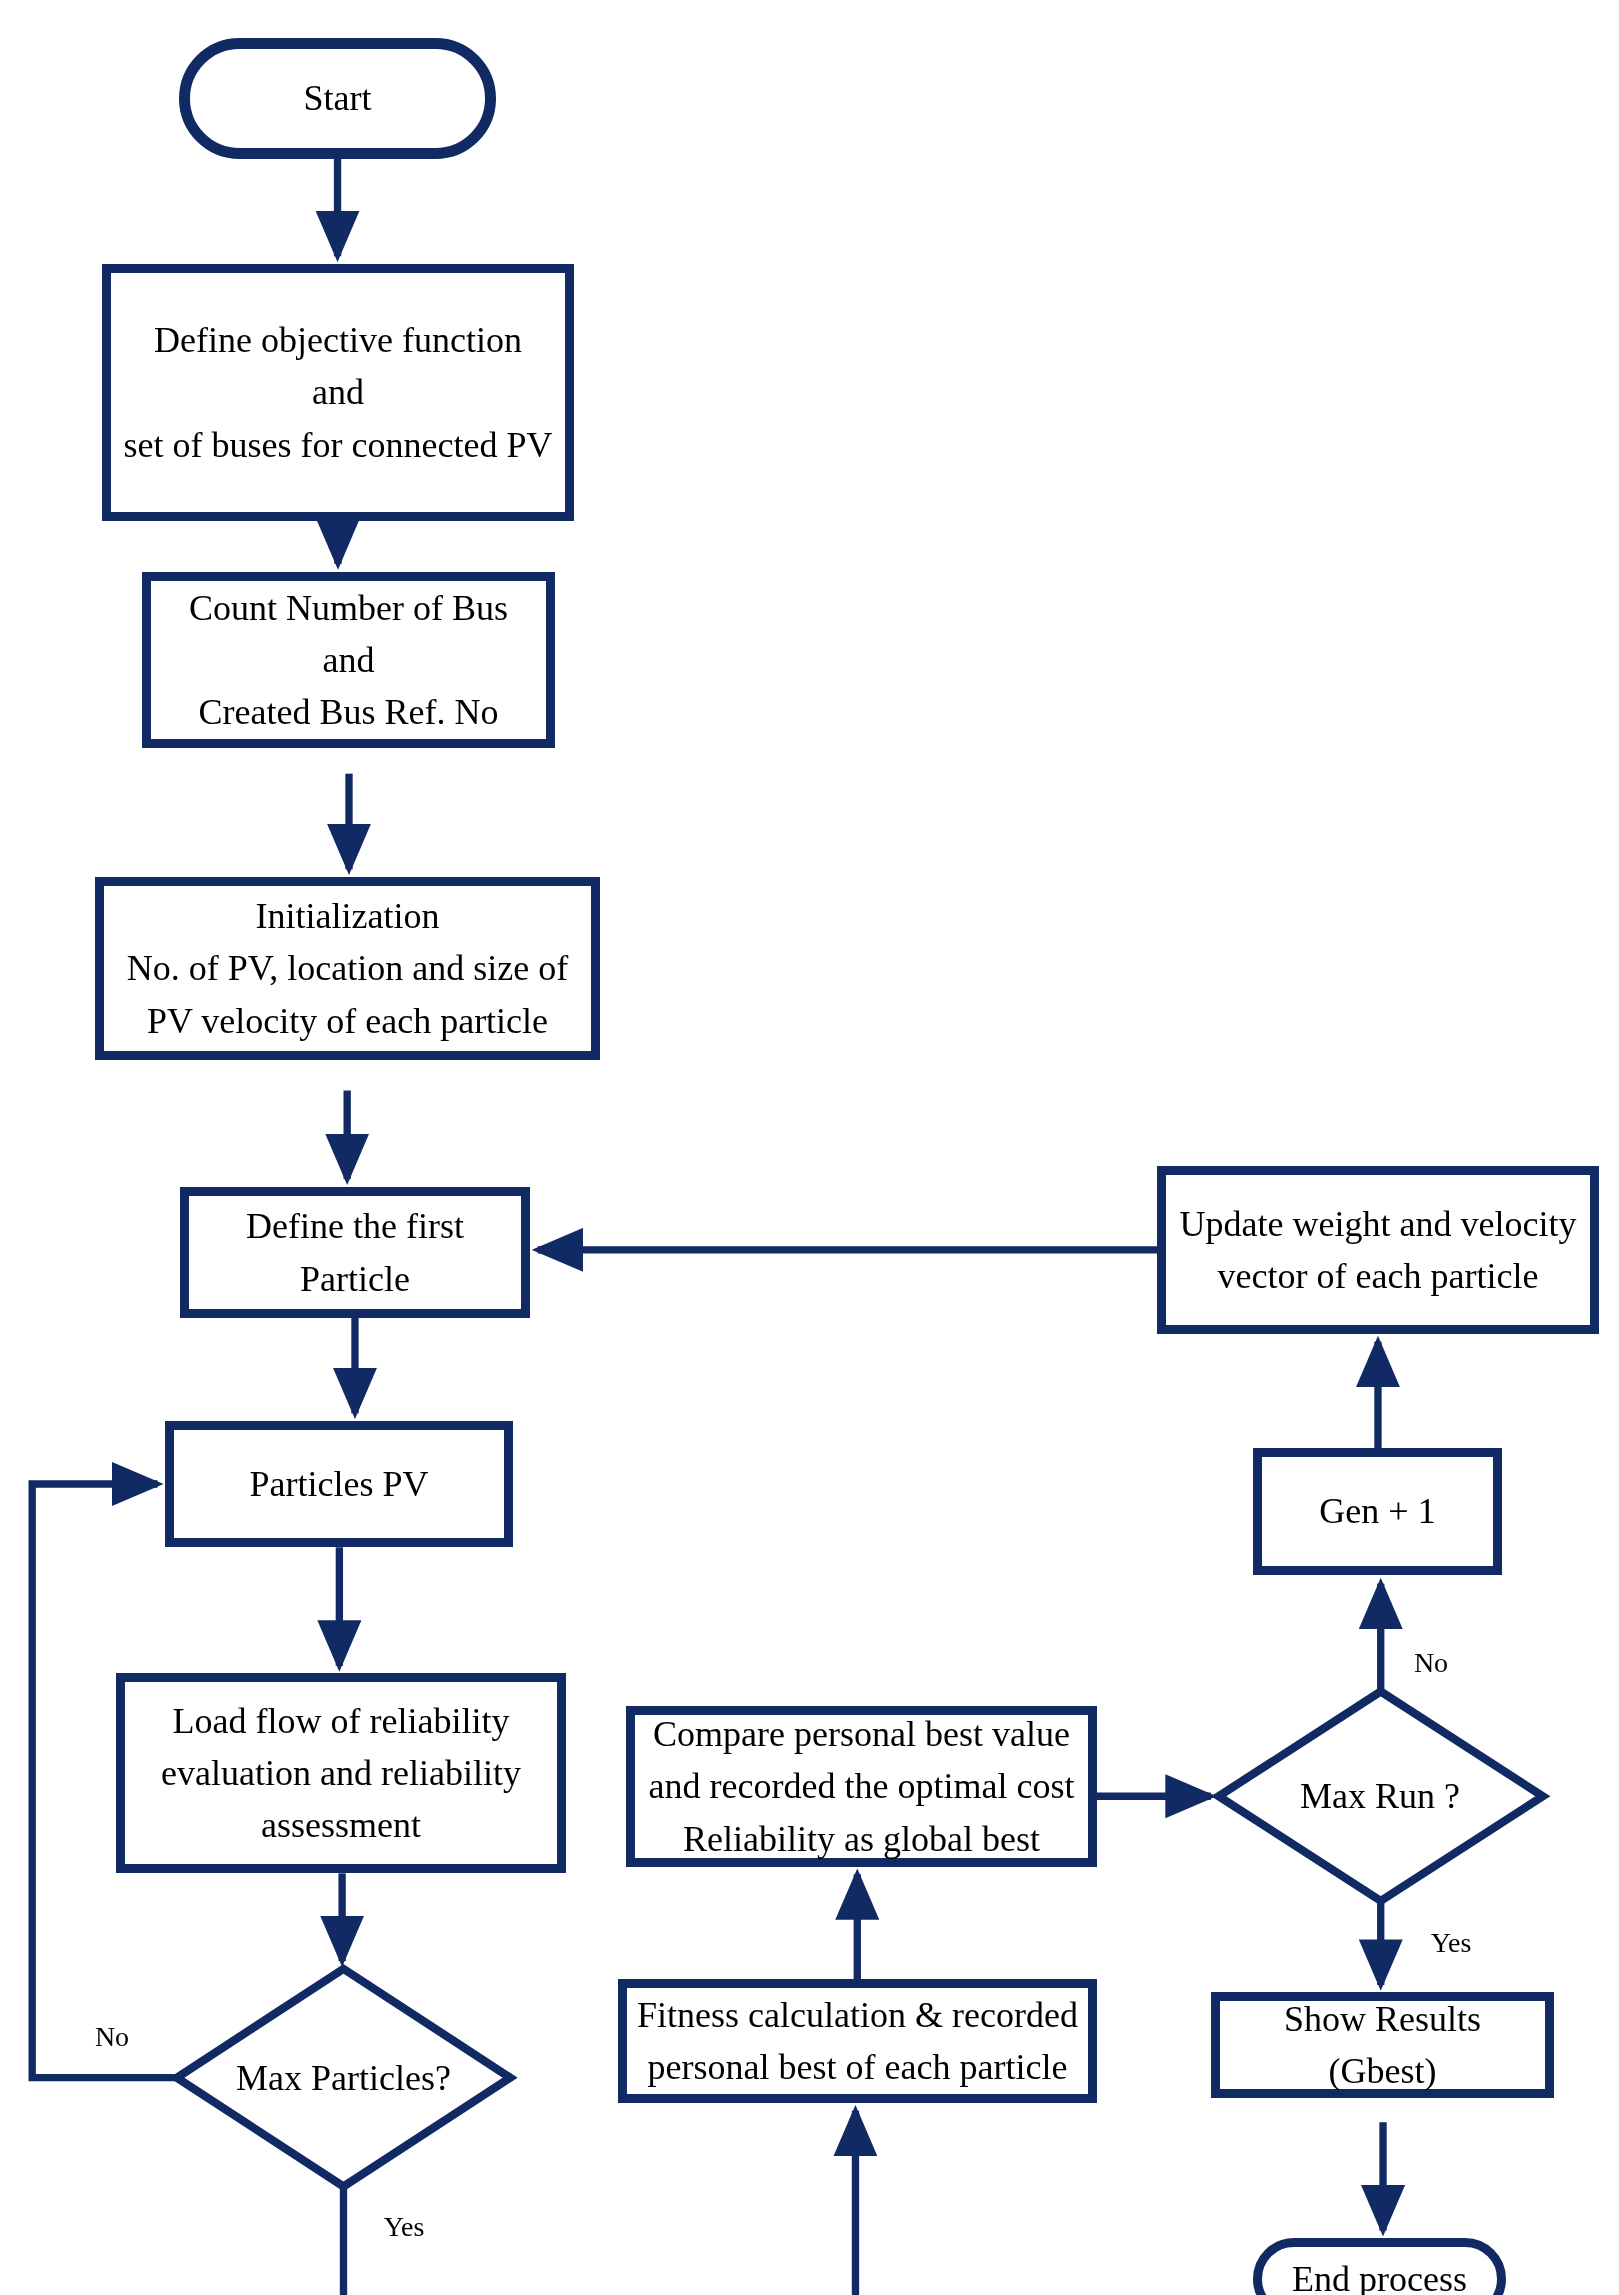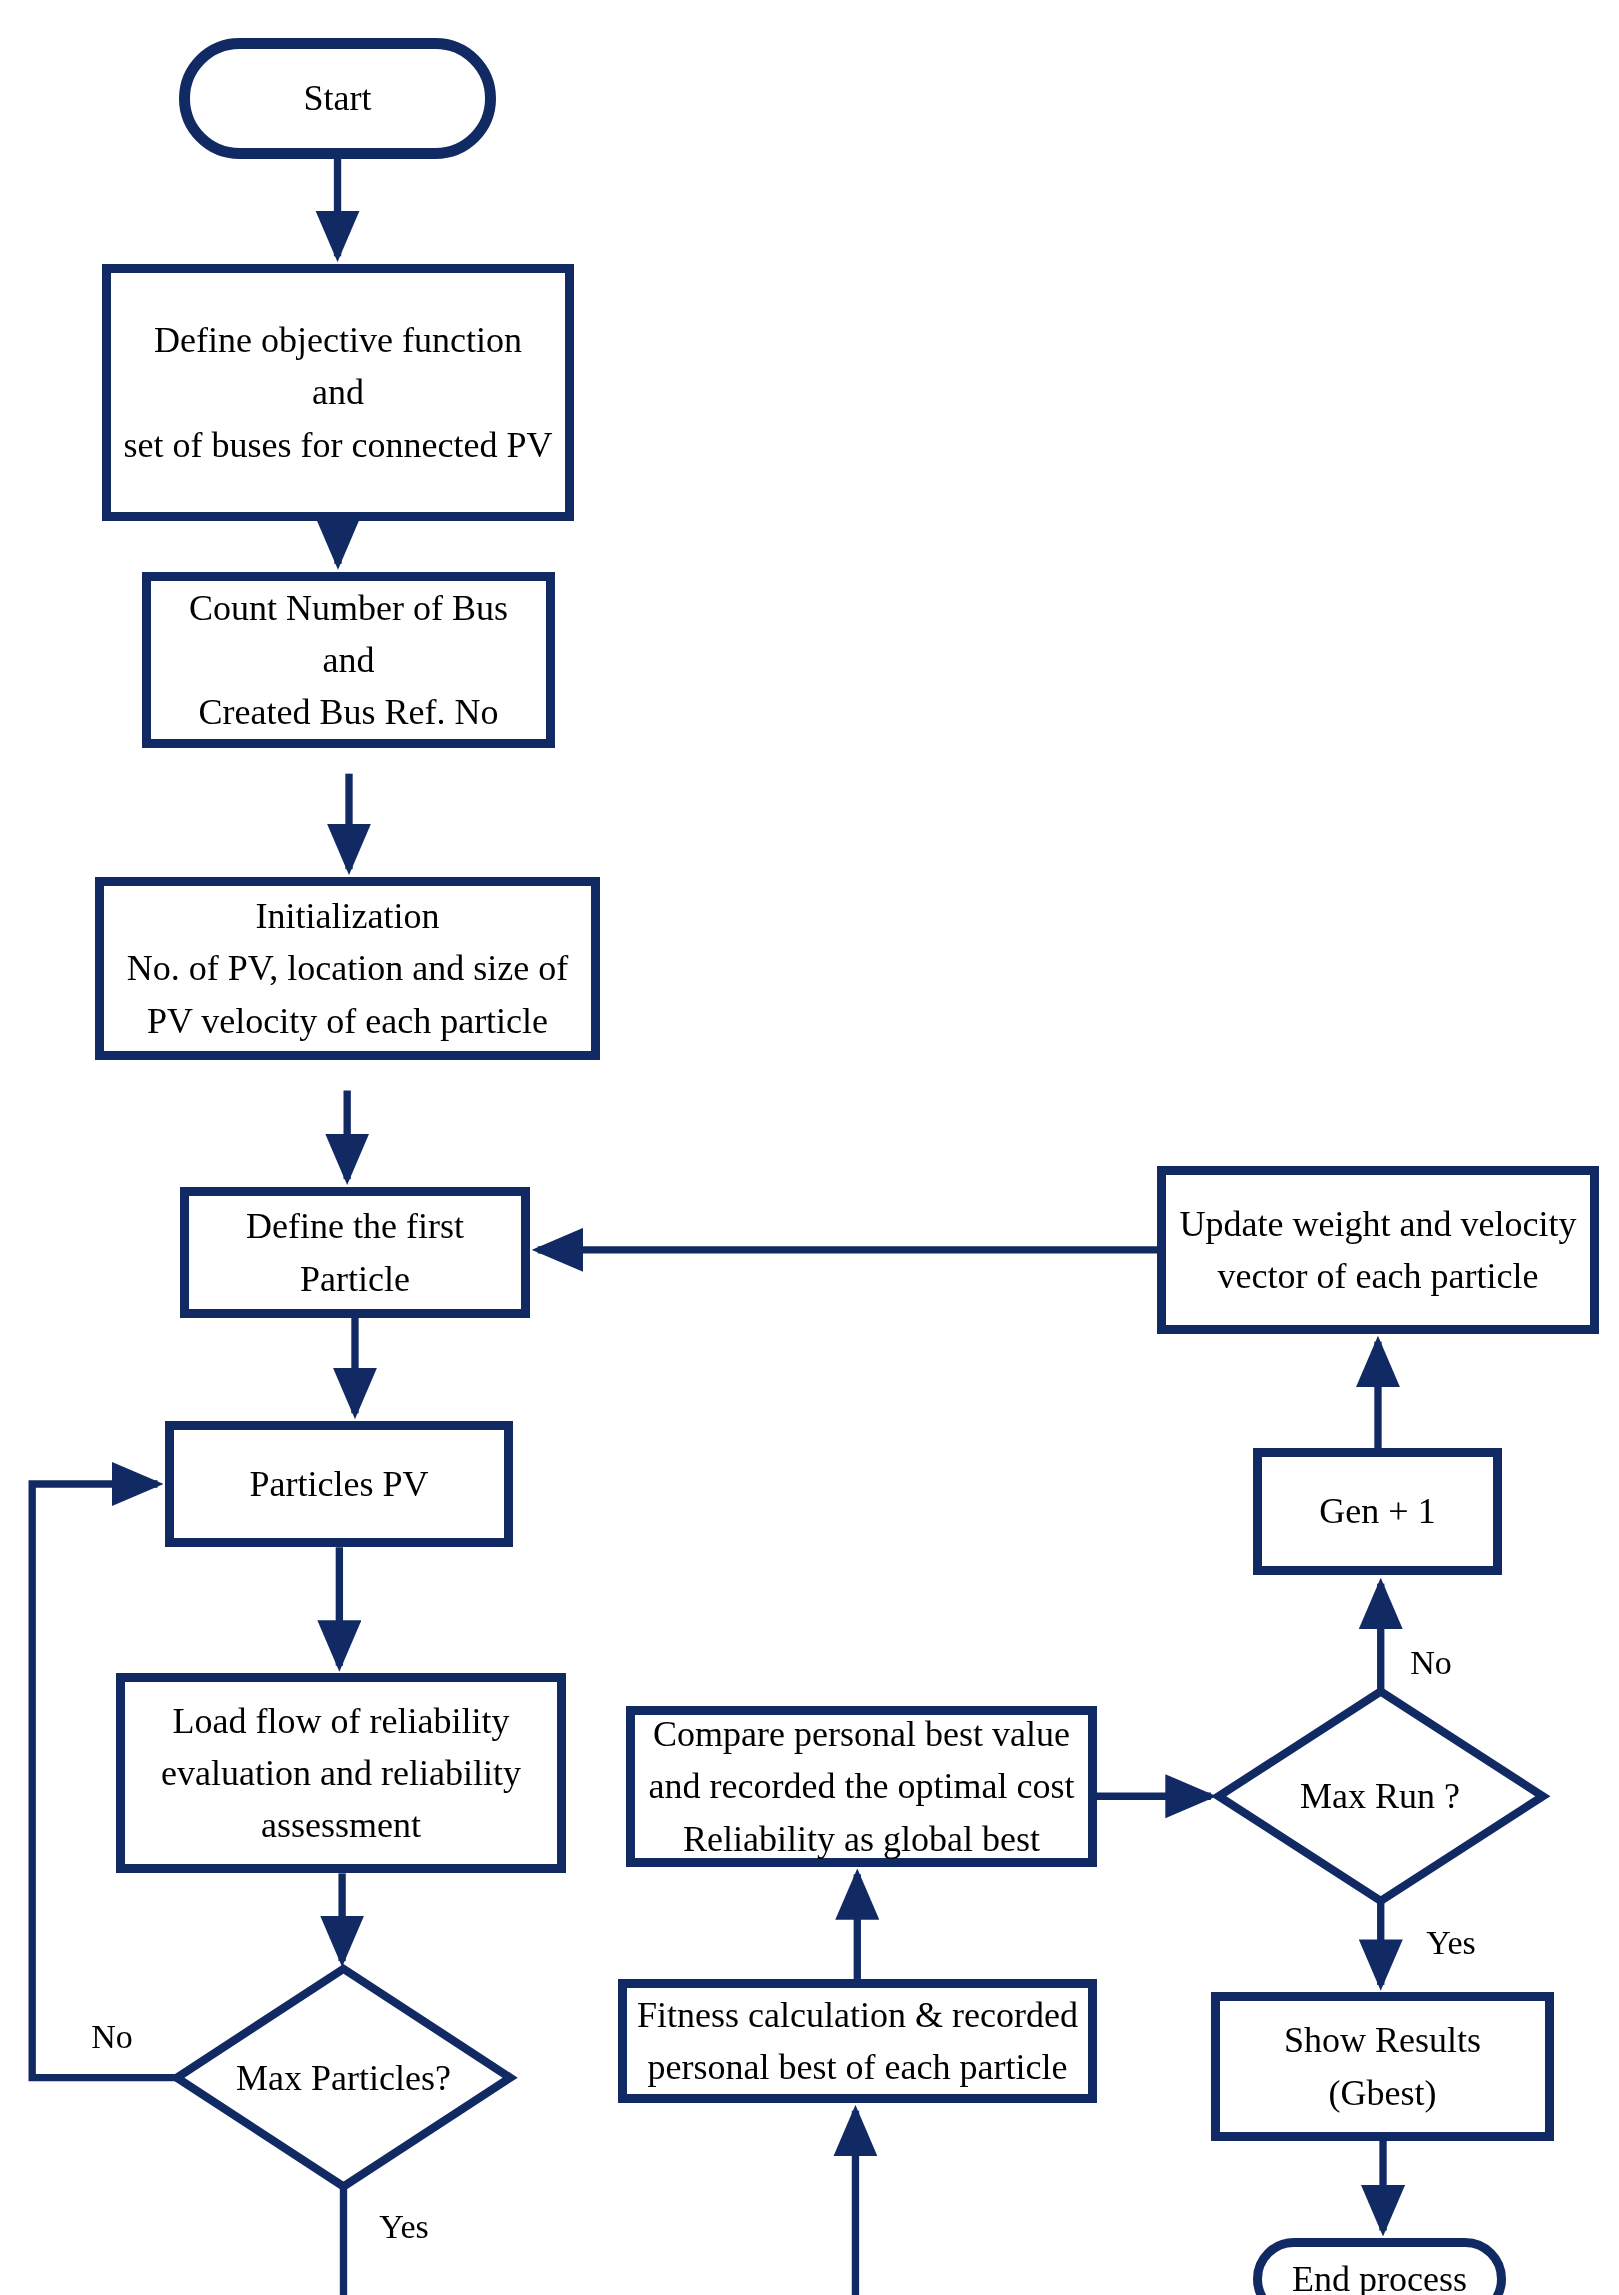--- a/index.html
+++ b/index.html
@@ -60,21 +60,21 @@
     align-items: center;
     justify-content: center;
     text-align: center;
     font-size: 36px;
     white-space: pre;
     background: transparent;
   }
   .edge-label {
     position: absolute;
     transform: translate(-50%, -50%);
-    font-size: 34px;
+    font-size: 28px;
     white-space: pre;
   }
 </style>
 </head>
 <body>
 
 <div id="stage">
 
   <svg id="connectors" viewBox="0 0 3528 5105" xmlns="http://www.w3.org/2000/svg">
     <defs>
@@ -162,21 +162,21 @@
 
   <div class="node" style="left:1253px; top:1448px; width:249px; height:127px;">
     <span>Gen + 1</span>
   </div>
 
   <div class="node" style="left:1157px; top:1166px; width:442px; height:168px;">
     <span>Update weight and velocity
 vector of each particle</span>
   </div>
 
-  <div class="node" style="left:1211px; top:1992px; width:343px; height:149px;">
+  <div class="node" style="left:1211px; top:1992px; width:343px; height:106px;">
     <span>Show Results
 (Gbest)</span>
   </div>
 
   <div class="node terminal" style="left:1253px; top:2238px; width:253px; height:82px; border-width:9.2px; border-radius:44px;">
     <span>End process</span>
   </div>
 
   <div class="edge-label" style="left:112px; top:2037px;">No</div>
   <div class="edge-label" style="left:404px; top:2227px;">Yes</div>

